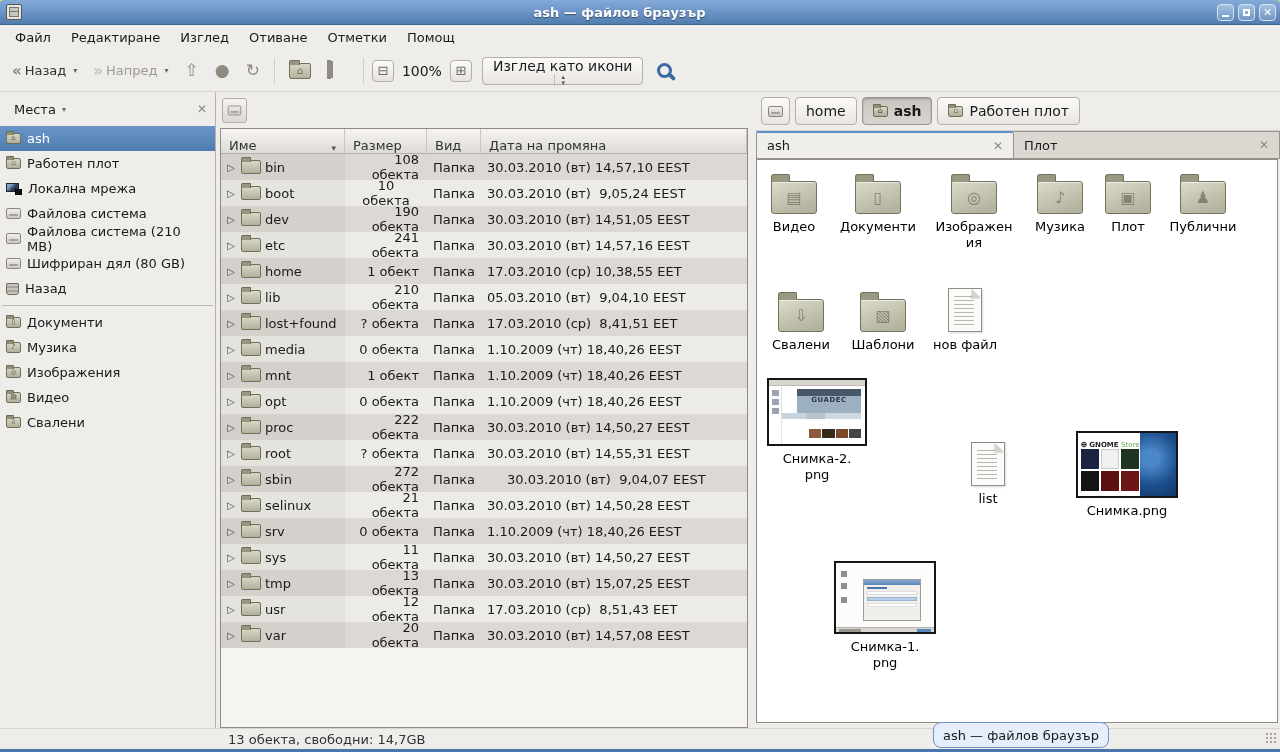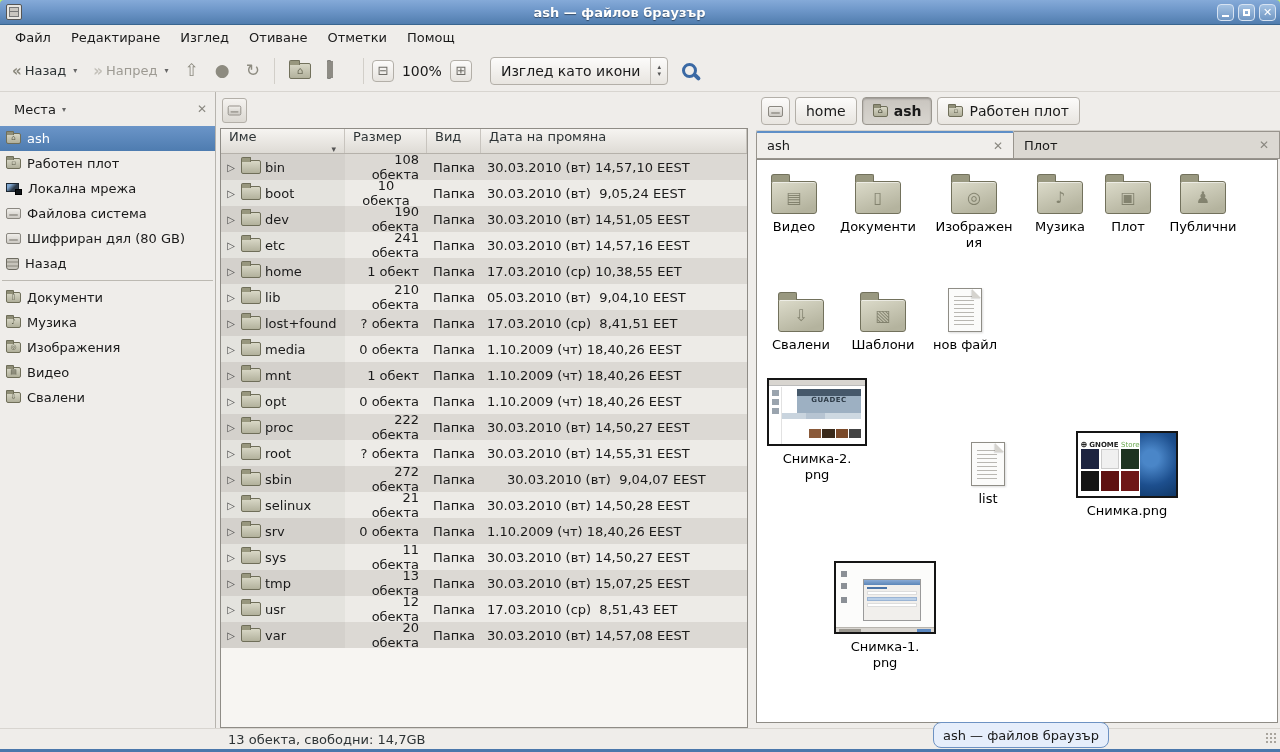--- a/index.html
+++ b/index.html
@@ -50,21 +50,21 @@
                  background:#98977e; border:1px solid #72715c; border-bottom:none; border-radius:2px 1px 0 0; }
   .computer-ic { width:22px; height:18px; position:relative; }
   .computer-ic .scr { width:20px; height:13px; background:#23262b; border:2px solid #8e8c85; border-radius:2px;
                  background-image:linear-gradient(135deg,#5d82ad 30%, #23262b 60%); }
   .computer-ic .base { width:12px; height:3px; background:#b9b6af; margin:0 auto; border:1px solid #8e8c85; }
   .small-sq-btn { width:22px; height:22px; border:1px solid #b3afa8; border-radius:4px;
                   background:linear-gradient(#fcfbfa,#e6e3de); display:flex; align-items:center;
                   justify-content:center; color:#6e6c66; font-size:13px; }
   .zoom-label { padding:0 4px; font-size:14px; }
   .combo { display:flex; align-items:center; border:1px solid #b3afa8; border-radius:4px; height:28px;
-           background:linear-gradient(#fcfbfa,#e8e5e0); margin-left:14px; }
+           background:linear-gradient(#fcfbfa,#e8e5e0); margin-left:6px;flex-direction:column; }
   .combo .val { padding:0 10px; font-size:14px; }
   .combo .spin { border-left:1px solid #c4c0ba; height:100%; display:flex; flex-direction:column;
            align-items:center; justify-content:center; padding:0 6px; font-size:7px; color:#555; line-height:.9; }
   .search-ic { width:15px; height:15px; border:3px solid #3a69a4; border-radius:50%; position:relative; margin-left:10px; }
   .search-ic::after { content:""; position:absolute; width:8px; height:4px; background:#3a69a4; border-radius:2px;
            transform:rotate(45deg); right:-7px; bottom:-4px; }
 
   
   .main { flex:1; display:flex; min-height:0; }
 
@@ -96,21 +96,21 @@
 
   
   .middle { flex:0 0 534px; display:flex; flex-direction:column; padding:0 3px 0 4px; background:#efedea; }
   .middle-top { height:36px; display:flex; align-items:center; padding:4px 2px; }
   .panel-btn { width:25px; height:25px; border:1px solid #b3afa8; border-radius:3px;
                background:linear-gradient(#f5f3f0,#dcd9d3); display:flex; align-items:center; justify-content:center; }
   .panel-btn .drive-ic { transform:scale(.9); }
   .treeview { flex:1; border:1px solid #8f8c86; background:#f7f5f2; display:flex; flex-direction:column; min-height:0; }
   .tree-header { height:25px; flex:0 0 25px; display:flex; background:linear-gradient(#f6f4f1,#dedbd5);
                  border-bottom:1px solid #b5b1aa; }
-  .th { display:flex; align-items:flex-start; padding:0 8px; border-right:1px solid #c8c4be; font-size:13px; color:#2e3436;flex-direction:column; }
+  .th { display:flex; align-items:flex-end; padding:0 8px; border-right:1px solid #c8c4be; font-size:13px; color:#2e3436; }
   .th .sort { margin-left:auto; font-size:9px; color:#555; padding-left:8px; }
   .tree-body { flex:1; overflow:hidden; }
   .trow { height:26px; display:flex; align-items:center; }
   .trow.dark { background:#dcd9d4; }
   .trow.light { background:#edebe7; }
   .c-name { display:flex; align-items:center; gap:4px; padding:0 4px; background:rgba(80,70,50,.05); height:100%; }
   .expander { font-size:10px; color:#4a4a4a; width:12px; text-align:center; }
   .tf { width:20px; height:14px; flex:0 0 20px; background:linear-gradient(#d9d8c7,#b2b19c); border:1px solid #6f6e59;
         border-radius:2px; position:relative; }
   .tf::before { content:""; position:absolute; top:-4px; left:-1px; width:8px; height:4px; background:#98977e;
@@ -294,20 +294,24 @@
               <span class="s2"></span>
             </span>
             <span>Локална мрежа</span>
           </div>
           <div class="side-item">
             <span class="drive-ic"></span>
             <span>Файлова система</span>
           </div>
           <div class="side-item">
             <span class="drive-ic"></span>
+            <span>Файлова система (210 MB)</span>
+          </div>
+          <div class="side-item">
+            <span class="drive-ic"></span>
             <span>Шифриран дял (80 GB)</span>
           </div>
           <div class="side-item">
             <span class="trash-ic"></span>
             <span>Назад</span>
           </div>
           <div class="side-sep"></div>
           <div class="side-item">
             <span class="fs">▯</span>
             <span>Документи</span>

